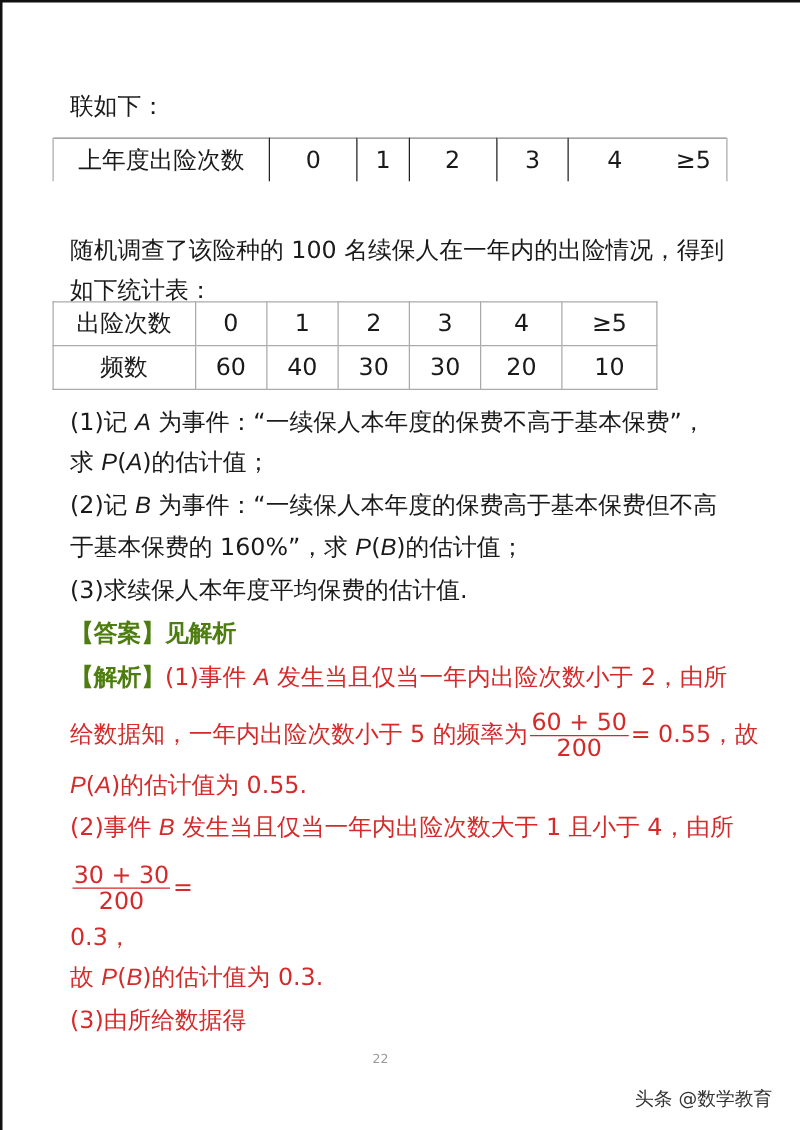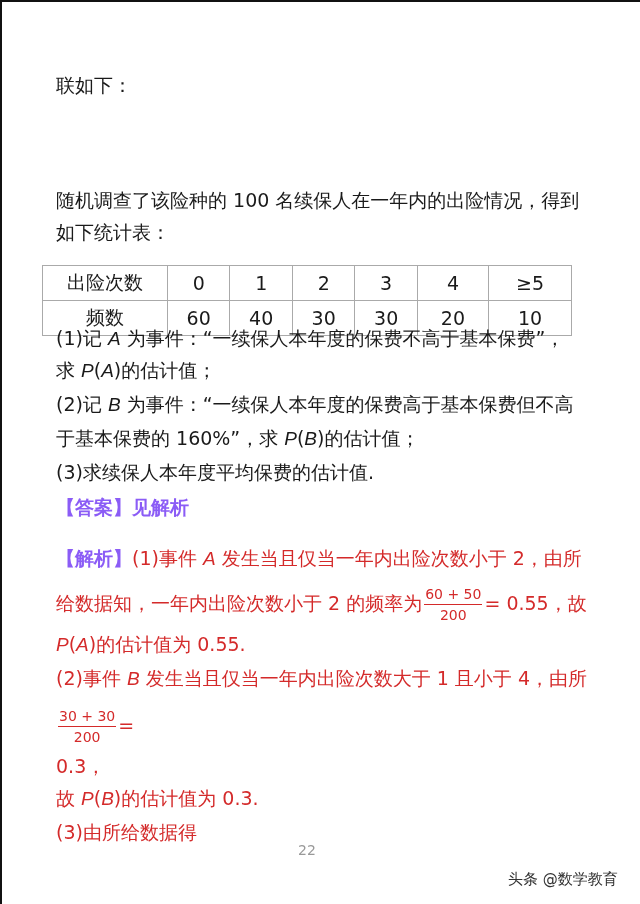--- a/index.html
+++ b/index.html
@@ -4,56 +4,65 @@
 <style>
   html, body { margin: 0; padding: 0; }
   body {
     width: 640px; height: 904px; background: #ffffff; position: relative; overflow: hidden;
     font-family: "DejaVu Sans", "Liberation Sans", sans-serif; color: #1a1a1a;
   }
   .frame-top { position: absolute; left: 0; top: 0; width: 640px; height: 2px; background: #111; }
   .frame-left { position: absolute; left: 0; top: 0; width: 2px; height: 904px; background: #111; }
   .content { position: absolute; left: 56px; top: 0; width: 540px; }
   .line { position: absolute; left: 0; white-space: nowrap; font-size: 19px; line-height: 24px; }
-  .red { color: #d42a2a; margin-top: 16px; }
-  .bold-red { color: #8b5cf6; font-weight: bold; }
+  .red { color: #d42a2a; }
+  .bold-red { color: #4d7c0f; font-weight: bold; }
   i.m { font-style: italic; font-family: "Liberation Sans", sans-serif; }
 
   table.t { position: absolute; border-collapse: collapse; font-size: 19px; }
   table.t td { text-align: center; padding: 0; height: 34px; }
   .t1 { left: -14px; top: 110px; width: 540px; border-top: 1px solid #888; }
   .t1 td { border-left: 1px solid #222; }
   .t1 td:first-child { border-left: 1px solid #aaa; }
   .t1 td.noborder { border-left: none; }
   .t1 td:last-child { border-right: 1px solid #aaa; }
 
   .t2 { left: -14px: top: 250px; }
-  table.t2 { left: -14px; top: 265px; width: 530px; }
+  table.t2 { left: -14px; top: 241px; width: 484px; }
   .t2 td { border: 1px solid #aaa; height: 33px; }
   .t2 td.dk { border-left: 1px solid #333; }
 
-  .frac { display: inline-block; vertical-align: middle; text-align: center; font-size: 14px; line-height: 20px; margin: 0 2px; }
+  .frac { display: inline-block; vertical-align: middle; text-align: center; font-size: 19px; line-height: 20px; margin: 0 2px; }
   .frac .num { display: block; border-bottom: 1px solid #d42a2a; padding: 0 1px; }
   .frac .den { display: block; }
 
-  .pagenum { position: absolute; left: 298px; top: 842px; font-size: 14px; color: #999; }
+  .pagenum { position: absolute; left: 298px; top: 842px; font-size: 10px; color: #999; }
   .watermark { position: absolute; left: 508px; top: 870px; font-size: 15px; color: #333; }
 </style>
 </head>
 <body>
 
 <div class="frame-top"></div>
 <div class="frame-left"></div>
 
 <div class="content">
 
   <div class="line" style="top:73px">联如下：</div>
 
   <table class="t t1">
     <tbody>
+        <tr>
+      <td style="width:170px">上年度出险次数</td>
+      <td style="width:68px">0</td>
+      <td style="width:40px">1</td>
+      <td style="width:68px">2</td>
+      <td style="width:56px">3</td>
+      <td style="width:72px" class="">4</td>
+      <td style="width:52px" class="noborder">≥5</td>
+    </tr>
   </tbody>
     </table>
 
   <div class="line" style="top:188px">随机调查了该险种的 100 名续保人在一年内的出险情况，得到</div>
   <div class="line" style="top:220px">如下统计表：</div>
 
   <table class="t t2">
     <tbody>
         <tr>
       <td style="width:115px">出险次数</td>
@@ -78,21 +87,21 @@
 
   <div class="line" style="top:326px"><span>(1)记 </span><i class="m">A</i><span> 为事件：“一续保人本年度的保费不高于基本保费”，</span></div>
   <div class="line" style="top:358px"><span>求 </span><i class="m">P</i>(<i class="m">A</i>)<span>的估计值；</span></div>
   <div class="line" style="top:392px"><span>(2)记 </span><i class="m">B</i><span> 为事件：“一续保人本年度的保费高于基本保费但不高</span></div>
   <div class="line" style="top:426px"><span>于基本保费的 160%”，求 </span><i class="m">P</i>(<i class="m">B</i>)<span>的估计值；</span></div>
   <div class="line" style="top:460px">(3)求续保人本年度平均保费的估计值.</div>
 
   <div class="line" style="top:495px"><span class="bold-red">【答案】</span><span class="bold-red">见解析</span></div>
 
   <div class="line red" style="top:530px"><span class="bold-red">【解析】</span><span>(1)事件 </span><i class="m">A</i><span> 发生当且仅当一年内出险次数小于 2，由所</span></div>
-  <div class="line red" style="top:568px"><span>给数据知，一年内出险次数小于 2 的频率为</span><span class="frac"><span class="num">60 + 50</span><span class="den">200</span></span><span>= 0.55，故</span></div>
+  <div class="line red" style="top:568px"><span>给数据知，一年内出险次数小于 5 的频率为</span><span class="frac"><span class="num">60 + 50</span><span class="den">200</span></span><span>= 0.55，故</span></div>
   <div class="line red" style="top:616px"><i class="m">P</i>(<i class="m">A</i>)<span>的估计值为 0.55.</span></div>
 
   <div class="line red" style="top:650px"><span>(2)事件 </span><i class="m">B</i><span> 发生当且仅当一年内出险次数大于 1 且小于 4，由所</span></div>
   <div class="line red" style="top:690px"><span class="frac"><span class="num">30 + 30</span><span class="den">200</span></span><span>=</span></div>
   <div class="line red" style="top:738px">0.3，</div>
   <div class="line red" style="top:770px"><span>故 </span><i class="m">P</i>(<i class="m">B</i>)<span>的估计值为 0.3.</span></div>
   <div class="line red" style="top:804px">(3)由所给数据得</div>
 </div>
 
 <div class="pagenum">22</div>

